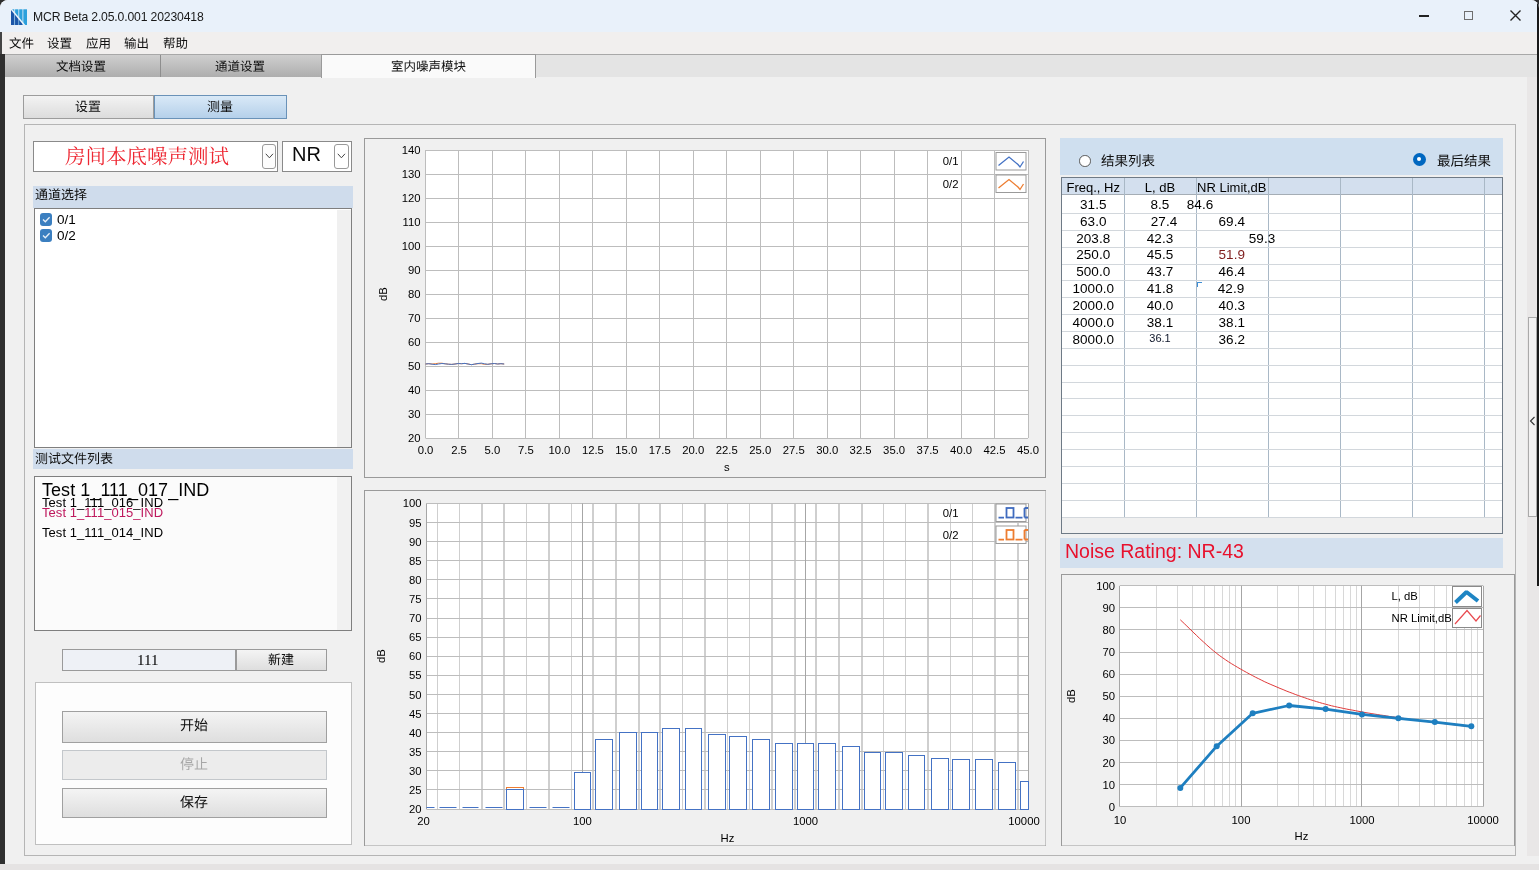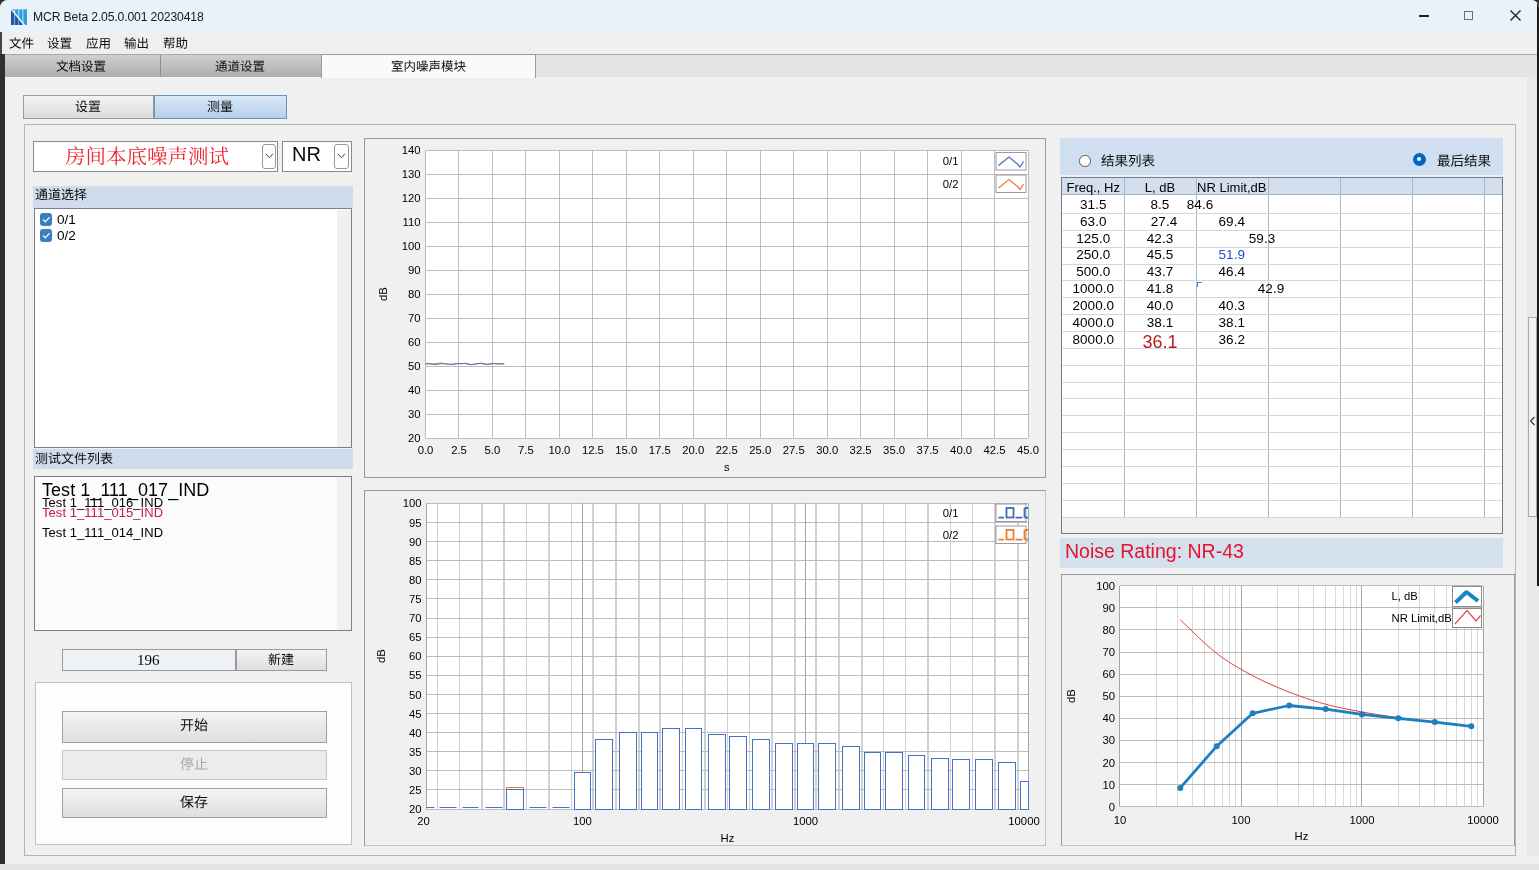--- a/index.html
+++ b/index.html
@@ -134,21 +134,21 @@
         <path d="M486.0 -92.0C537.0 -42.0 596.0 28.0 624.0 73.0L673.0 39.0C644.0 -4.0 584.0 -72.0 533.0 -121.0ZM312.0 -782.0V-154.0H371.0V-724.0H588.0V-157.0H649.0V-782.0ZM867.0 -827.0V-7.0C867.0 8.0 861.0 13.0 847.0 13.0C833.0 14.0 786.0 14.0 733.0 13.0C742.0 31.0 752.0 60.0 755.0 76.0C825.0 77.0 868.0 75.0 894.0 64.0C919.0 53.0 929.0 34.0 929.0 -7.0V-827.0ZM730.0 -750.0V-151.0H790.0V-750.0ZM446.0 -653.0V-299.0C446.0 -178.0 426.0 -53.0 259.0 32.0C270.0 41.0 289.0 66.0 296.0 78.0C476.0 -13.0 504.0 -164.0 504.0 -298.0V-653.0ZM81.0 -776.0C137.0 -745.0 209.0 -697.0 243.0 -665.0L289.0 -726.0C253.0 -756.0 180.0 -800.0 126.0 -829.0ZM38.0 -506.0C93.0 -475.0 166.0 -430.0 202.0 -400.0L247.0 -460.0C209.0 -489.0 135.0 -532.0 81.0 -560.0ZM58.0 27.0 126.0 67.0C168.0 -25.0 218.0 -148.0 254.0 -253.0L194.0 -292.0C154.0 -180.0 98.0 -50.0 58.0 27.0Z M1120.0 -775.0C1171.0 -731.0 1235.0 -667.0 1265.0 -626.0L1317.0 -678.0C1287.0 -718.0 1222.0 -778.0 1170.0 -821.0ZM1777.0 -796.0C1819.0 -752.0 1865.0 -691.0 1885.0 -651.0L1940.0 -688.0C1918.0 -727.0 1871.0 -785.0 1829.0 -828.0ZM1050.0 -526.0V-454.0H1189.0V-94.0C1189.0 -51.0 1159.0 -22.0 1141.0 -11.0C1154.0 4.0 1172.0 36.0 1179.0 54.0C1194.0 36.0 1221.0 18.0 1392.0 -97.0C1385.0 -112.0 1376.0 -141.0 1371.0 -161.0L1260.0 -89.0V-526.0ZM1671.0 -835.0 1677.0 -632.0H1346.0V-560.0H1680.0C1698.0 -183.0 1745.0 74.0 1869.0 77.0C1907.0 77.0 1947.0 35.0 1967.0 -134.0C1953.0 -140.0 1921.0 -160.0 1907.0 -175.0C1901.0 -77.0 1889.0 -21.0 1871.0 -21.0C1809.0 -24.0 1770.0 -251.0 1754.0 -560.0H1959.0V-632.0H1751.0C1749.0 -697.0 1747.0 -765.0 1747.0 -835.0ZM1360.0 -61.0 1381.0 10.0C1465.0 -15.0 1574.0 -47.0 1679.0 -78.0L1669.0 -145.0L1552.0 -112.0V-344.0H1646.0V-414.0H1378.0V-344.0H1483.0V-93.0Z M2423.0 -823.0C2453.0 -774.0 2485.0 -707.0 2497.0 -666.0L2580.0 -693.0C2566.0 -734.0 2531.0 -799.0 2501.0 -847.0ZM2050.0 -664.0V-590.0H2206.0C2265.0 -438.0 2344.0 -307.0 2447.0 -200.0C2337.0 -108.0 2202.0 -40.0 2036.0 7.0C2051.0 25.0 2075.0 60.0 2083.0 78.0C2250.0 24.0 2389.0 -48.0 2502.0 -146.0C2615.0 -46.0 2751.0 28.0 2915.0 73.0C2928.0 52.0 2950.0 20.0 2967.0 4.0C2807.0 -36.0 2671.0 -107.0 2560.0 -201.0C2661.0 -304.0 2738.0 -432.0 2796.0 -590.0H2954.0V-664.0ZM2504.0 -253.0C2410.0 -348.0 2336.0 -462.0 2284.0 -590.0H2711.0C2661.0 -455.0 2592.0 -344.0 2504.0 -253.0Z M3317.0 -341.0V-268.0H3604.0V80.0H3679.0V-268.0H3953.0V-341.0H3679.0V-562.0H3909.0V-635.0H3679.0V-828.0H3604.0V-635.0H3470.0C3483.0 -680.0 3494.0 -728.0 3504.0 -775.0L3432.0 -790.0C3409.0 -659.0 3367.0 -530.0 3309.0 -447.0C3327.0 -438.0 3359.0 -420.0 3373.0 -409.0C3400.0 -451.0 3425.0 -504.0 3446.0 -562.0H3604.0V-341.0ZM3268.0 -836.0C3214.0 -685.0 3126.0 -535.0 3032.0 -437.0C3045.0 -420.0 3067.0 -381.0 3075.0 -363.0C3107.0 -397.0 3137.0 -437.0 3167.0 -480.0V78.0H3239.0V-597.0C3277.0 -667.0 3311.0 -741.0 3339.0 -815.0Z M4642.0 -724.0V-164.0H4716.0V-724.0ZM4848.0 -835.0V-17.0C4848.0 -1.0 4842.0 4.0 4826.0 4.0C4810.0 5.0 4758.0 5.0 4703.0 3.0C4713.0 24.0 4725.0 56.0 4728.0 76.0C4805.0 76.0 4853.0 74.0 4882.0 63.0C4912.0 51.0 4924.0 29.0 4924.0 -18.0V-835.0ZM4181.0 -302.0C4232.0 -267.0 4294.0 -218.0 4333.0 -181.0C4265.0 -85.0 4178.0 -17.0 4079.0 22.0C4095.0 37.0 4115.0 66.0 4124.0 85.0C4336.0 -10.0 4491.0 -205.0 4541.0 -552.0L4495.0 -566.0L4482.0 -563.0H4257.0C4273.0 -611.0 4287.0 -662.0 4299.0 -714.0H4571.0V-786.0H4061.0V-714.0H4224.0C4189.0 -561.0 4133.0 -419.0 4053.0 -326.0C4070.0 -315.0 4099.0 -290.0 4111.0 -276.0C4158.0 -335.0 4198.0 -409.0 4232.0 -494.0H4459.0C4440.0 -400.0 4411.0 -317.0 4373.0 -247.0C4334.0 -281.0 4273.0 -326.0 4224.0 -357.0Z M5252.0 79.0C5275.0 64.0 5312.0 51.0 5591.0 -38.0C5587.0 -54.0 5581.0 -83.0 5579.0 -104.0L5335.0 -31.0V-251.0C5395.0 -292.0 5449.0 -337.0 5492.0 -385.0C5570.0 -175.0 5710.0 -23.0 5917.0 46.0C5928.0 26.0 5950.0 -3.0 5967.0 -19.0C5868.0 -48.0 5783.0 -97.0 5714.0 -162.0C5777.0 -201.0 5850.0 -253.0 5908.0 -302.0L5846.0 -346.0C5802.0 -303.0 5732.0 -249.0 5672.0 -207.0C5628.0 -259.0 5592.0 -319.0 5566.0 -385.0H5934.0V-450.0H5536.0V-539.0H5858.0V-601.0H5536.0V-686.0H5902.0V-751.0H5536.0V-840.0H5460.0V-751.0H5105.0V-686.0H5460.0V-601.0H5156.0V-539.0H5460.0V-450.0H5065.0V-385.0H5397.0C5302.0 -300.0 5160.0 -223.0 5036.0 -183.0C5052.0 -168.0 5074.0 -140.0 5086.0 -122.0C5142.0 -142.0 5201.0 -170.0 5258.0 -203.0V-55.0C5258.0 -15.0 5236.0 2.0 5219.0 11.0C5231.0 27.0 5247.0 61.0 5252.0 79.0Z" fill="#111" fill-opacity="1.0"></path>
       </g>
     </svg>
 <div class="abs" style="left:34px;top:475.5px;width:317.5px;height:155px;background:#fbfbfb;border:1px solid #7f7f7f"></div>
 <div class="abs" style="left:337px;top:476.5px;width:13.5px;height:153px;background:#f1f1f1"></div>
 <div class="t" style="left:42px;top:479.5px;font-size:18px;letter-spacing:0.05px;color:#000">Test 1_111_017_IND</div>
 <div class="t" style="left:42px;top:494.8px;font-size:13px;letter-spacing:0.05px;color:#000">Test 1_111_016_IND</div>
 <div class="t" style="left:42px;top:505px;font-size:13px;letter-spacing:0.05px;color:#be185d">Test 1_111_015_IND</div>
 <div class="t" style="left:42px;top:525.4px;font-size:13px;letter-spacing:0.05px;color:#000">Test 1_111_014_IND</div>
 <div class="abs" style="left:62px;top:648.5px;width:173.5px;height:22.5px;background:#eef1f6;border:1px solid #9a9a9a"></div>
-<div class="t" style="left:137px;top:651.5px;font-family:'Liberation Serif',serif;font-size:15px;color:#000">196</div>
+<div class="t" style="left:137px;top:651.5px;font-family:'Liberation Serif',serif;font-size:15px;color:#000">111</div>
 <div class="abs" style="left:236px;top:648.5px;width:90.5px;height:22.5px;background:linear-gradient(#f4f4f4,#dedede);border:1px solid #9a9a9a"></div>
 <svg style="position:absolute;left:268.0px;top:652.5px;overflow:visible" width="26.0" height="14.6">
       <g transform="translate(0,11.18) scale(0.013000)">
         <path d="M360.0 -213.0C390.0 -163.0 426.0 -95.0 442.0 -51.0L495.0 -83.0C480.0 -125.0 444.0 -190.0 411.0 -240.0ZM135.0 -235.0C115.0 -174.0 82.0 -112.0 41.0 -68.0C56.0 -59.0 82.0 -40.0 94.0 -30.0C133.0 -77.0 173.0 -150.0 196.0 -220.0ZM553.0 -744.0V-400.0C553.0 -267.0 545.0 -95.0 460.0 25.0C476.0 34.0 506.0 57.0 518.0 71.0C610.0 -59.0 623.0 -256.0 623.0 -400.0V-432.0H775.0V75.0H848.0V-432.0H958.0V-502.0H623.0V-694.0C729.0 -710.0 843.0 -736.0 927.0 -767.0L866.0 -822.0C794.0 -792.0 665.0 -762.0 553.0 -744.0ZM214.0 -827.0C230.0 -799.0 246.0 -765.0 258.0 -735.0H61.0V-672.0H503.0V-735.0H336.0C323.0 -768.0 301.0 -811.0 282.0 -844.0ZM377.0 -667.0C365.0 -621.0 342.0 -553.0 323.0 -507.0H46.0V-443.0H251.0V-339.0H50.0V-273.0H251.0V-18.0C251.0 -8.0 249.0 -5.0 239.0 -5.0C228.0 -4.0 197.0 -4.0 162.0 -5.0C172.0 13.0 182.0 41.0 184.0 59.0C233.0 59.0 267.0 58.0 290.0 47.0C313.0 36.0 320.0 18.0 320.0 -17.0V-273.0H507.0V-339.0H320.0V-443.0H519.0V-507.0H391.0C410.0 -549.0 429.0 -603.0 447.0 -652.0ZM126.0 -651.0C146.0 -606.0 161.0 -546.0 165.0 -507.0L230.0 -525.0C225.0 -563.0 208.0 -622.0 187.0 -665.0Z M1394.0 -755.0V-695.0H1581.0V-620.0H1330.0V-561.0H1581.0V-483.0H1387.0V-422.0H1581.0V-345.0H1379.0V-288.0H1581.0V-209.0H1337.0V-149.0H1581.0V-49.0H1652.0V-149.0H1937.0V-209.0H1652.0V-288.0H1899.0V-345.0H1652.0V-422.0H1876.0V-561.0H1945.0V-620.0H1876.0V-755.0H1652.0V-840.0H1581.0V-755.0ZM1652.0 -561.0H1809.0V-483.0H1652.0ZM1652.0 -620.0V-695.0H1809.0V-620.0ZM1097.0 -393.0C1097.0 -404.0 1120.0 -417.0 1135.0 -425.0H1258.0C1246.0 -336.0 1226.0 -259.0 1200.0 -193.0C1173.0 -233.0 1151.0 -283.0 1134.0 -343.0L1078.0 -322.0C1102.0 -241.0 1132.0 -177.0 1169.0 -126.0C1134.0 -60.0 1089.0 -8.0 1037.0 30.0C1053.0 40.0 1081.0 66.0 1092.0 80.0C1140.0 43.0 1183.0 -7.0 1218.0 -70.0C1323.0 30.0 1469.0 55.0 1653.0 55.0H1933.0C1937.0 35.0 1951.0 2.0 1962.0 -14.0C1911.0 -13.0 1694.0 -13.0 1654.0 -13.0C1485.0 -13.0 1347.0 -35.0 1249.0 -132.0C1290.0 -225.0 1319.0 -342.0 1334.0 -483.0L1292.0 -493.0L1278.0 -492.0H1192.0C1242.0 -567.0 1293.0 -661.0 1338.0 -758.0L1290.0 -789.0L1266.0 -778.0H1064.0V-711.0H1237.0C1197.0 -622.0 1147.0 -540.0 1129.0 -515.0C1109.0 -483.0 1084.0 -458.0 1066.0 -454.0C1076.0 -439.0 1091.0 -408.0 1097.0 -393.0Z" fill="#111" fill-opacity="1.0"></path>
       </g>
     </svg>
 <div class="abs" style="left:35px;top:682px;width:317px;height:162.5px;background:#fdfdfd;border:1px solid #c0c0c0"></div>
 <div class="abs" style="left:62px;top:710.5px;width:264.5px;height:32px;background:linear-gradient(#f4f4f4,#dedede);border:1px solid #a0a0a0"></div>
 <svg style="position:absolute;left:180.0px;top:718.3px;overflow:visible" width="28.0" height="15.7">
       <g transform="translate(0,12.04) scale(0.014000)">
@@ -435,40 +435,40 @@
 <div class="abs" style="left:1061.5px;top:465.9px;width:440.0px;height:1px;background:#d2d7dc"></div>
 <div class="abs" style="left:1061.5px;top:482.8px;width:440.0px;height:1px;background:#d2d7dc"></div>
 <div class="abs" style="left:1061.5px;top:499.6px;width:440.0px;height:1px;background:#d2d7dc"></div>
 <div class="abs" style="left:1061.5px;top:516.5px;width:440.0px;height:1px;background:#d2d7dc"></div>
 <div class="t" style="left:1093.25px;top:196.8px;font-size:13.5px;color:#000;transform:translateX(-50%)">31.5</div>
 <div class="t" style="left:1160.0px;top:196.8px;font-size:13.5px;color:#000;transform:translateX(-50%)">8.5</div>
 <div class="t" style="left:1200px;top:196.8px;font-size:13.5px;color:#000;transform:translateX(-50%)">84.6</div>
 <div class="t" style="left:1093.25px;top:213.7px;font-size:13.5px;color:#000;transform:translateX(-50%)">63.0</div>
 <div class="t" style="left:1164px;top:213.7px;font-size:13.5px;color:#000;transform:translateX(-50%)">27.4</div>
 <div class="t" style="left:1231.75px;top:213.7px;font-size:13.5px;color:#000;transform:translateX(-50%)">69.4</div>
-<div class="t" style="left:1093.25px;top:230.5px;font-size:13.5px;color:#000;transform:translateX(-50%)">125.0</div>
+<div class="t" style="left:1093.25px;top:230.5px;font-size:13.5px;color:#000;transform:translateX(-50%)">203.8</div>
 <div class="t" style="left:1160.0px;top:230.5px;font-size:13.5px;color:#000;transform:translateX(-50%)">42.3</div>
 <div class="t" style="left:1262px;top:230.5px;font-size:13.5px;color:#000;transform:translateX(-50%)">59.3</div>
 <div class="t" style="left:1093.25px;top:247.4px;font-size:13.5px;color:#000;transform:translateX(-50%)">250.0</div>
 <div class="t" style="left:1160.0px;top:247.4px;font-size:13.5px;color:#000;transform:translateX(-50%)">45.5</div>
-<div class="t" style="left:1231.75px;top:247.4px;font-size:13.5px;color:#1d4ed8;transform:translateX(-50%)">51.9</div>
+<div class="t" style="left:1231.75px;top:247.4px;font-size:13.5px;color:#7f1d1d;transform:translateX(-50%)">51.9</div>
 <div class="t" style="left:1093.25px;top:264.3px;font-size:13.5px;color:#000;transform:translateX(-50%)">500.0</div>
 <div class="t" style="left:1160.0px;top:264.3px;font-size:13.5px;color:#000;transform:translateX(-50%)">43.7</div>
 <div class="t" style="left:1231.75px;top:264.3px;font-size:13.5px;color:#000;transform:translateX(-50%)">46.4</div>
 <div class="t" style="left:1093.25px;top:281.1px;font-size:13.5px;color:#000;transform:translateX(-50%)">1000.0</div>
 <div class="t" style="left:1160.0px;top:281.1px;font-size:13.5px;color:#000;transform:translateX(-50%)">41.8</div>
-<div class="t" style="left:1271px;top:281.1px;font-size:13.5px;color:#000;transform:translateX(-50%)">42.9</div>
+<div class="t" style="left:1231px;top:281.1px;font-size:13.5px;color:#000;transform:translateX(-50%)">42.9</div>
 <div class="t" style="left:1093.25px;top:298.0px;font-size:13.5px;color:#000;transform:translateX(-50%)">2000.0</div>
 <div class="t" style="left:1160.0px;top:298.0px;font-size:13.5px;color:#000;transform:translateX(-50%)">40.0</div>
 <div class="t" style="left:1231.75px;top:298.0px;font-size:13.5px;color:#000;transform:translateX(-50%)">40.3</div>
 <div class="t" style="left:1093.25px;top:314.9px;font-size:13.5px;color:#000;transform:translateX(-50%)">4000.0</div>
 <div class="t" style="left:1160.0px;top:314.9px;font-size:13.5px;color:#000;transform:translateX(-50%)">38.1</div>
 <div class="t" style="left:1231.75px;top:314.9px;font-size:13.5px;color:#000;transform:translateX(-50%)">38.1</div>
 <div class="t" style="left:1093.25px;top:331.7px;font-size:13.5px;color:#000;transform:translateX(-50%)">8000.0</div>
-<div class="t" style="left:1160.0px;top:331.7px;font-size:18px;color:#b91c1c;transform:translateX(-50%)">36.1</div>
+<div class="t" style="left:1160.0px;top:331.7px;font-size:11px;color:#0f172a;transform:translateX(-50%)">36.1</div>
 <div class="t" style="left:1231.75px;top:331.7px;font-size:13.5px;color:#000;transform:translateX(-50%)">36.2</div>
 <div class="abs" style="left:1197px;top:281.5px;width:5px;height:1px;background:#3f8fd6"></div>
 <div class="abs" style="left:1197px;top:281.5px;width:1px;height:5px;background:#3f8fd6"></div>
 <div class="abs" style="left:1060px;top:538px;width:443px;height:30px;background:#d3e0ee"></div>
 <div class="t" style="left:1065px;top:540px;font-size:19.5px;color:#e8112d">Noise Rating: NR-43</div>
 <svg class="abs" style="left:1061px;top:573.5px" width="454" height="272.5" viewBox="0 0 454 272.5">
       <rect x="0.5" y="0.5" width="453" height="271.5" fill="#f0f0f0" stroke="#9a9a9a"></rect>
       <rect x="59" y="11.799999999999955" width="363" height="220.9000000000001" fill="#fff"></rect>
       <g stroke="#d8d8d8" stroke-width="1">
         <line x1="95.50" y1="11.799999999999955" x2="95.50" y2="232.70000000000005"></line>

